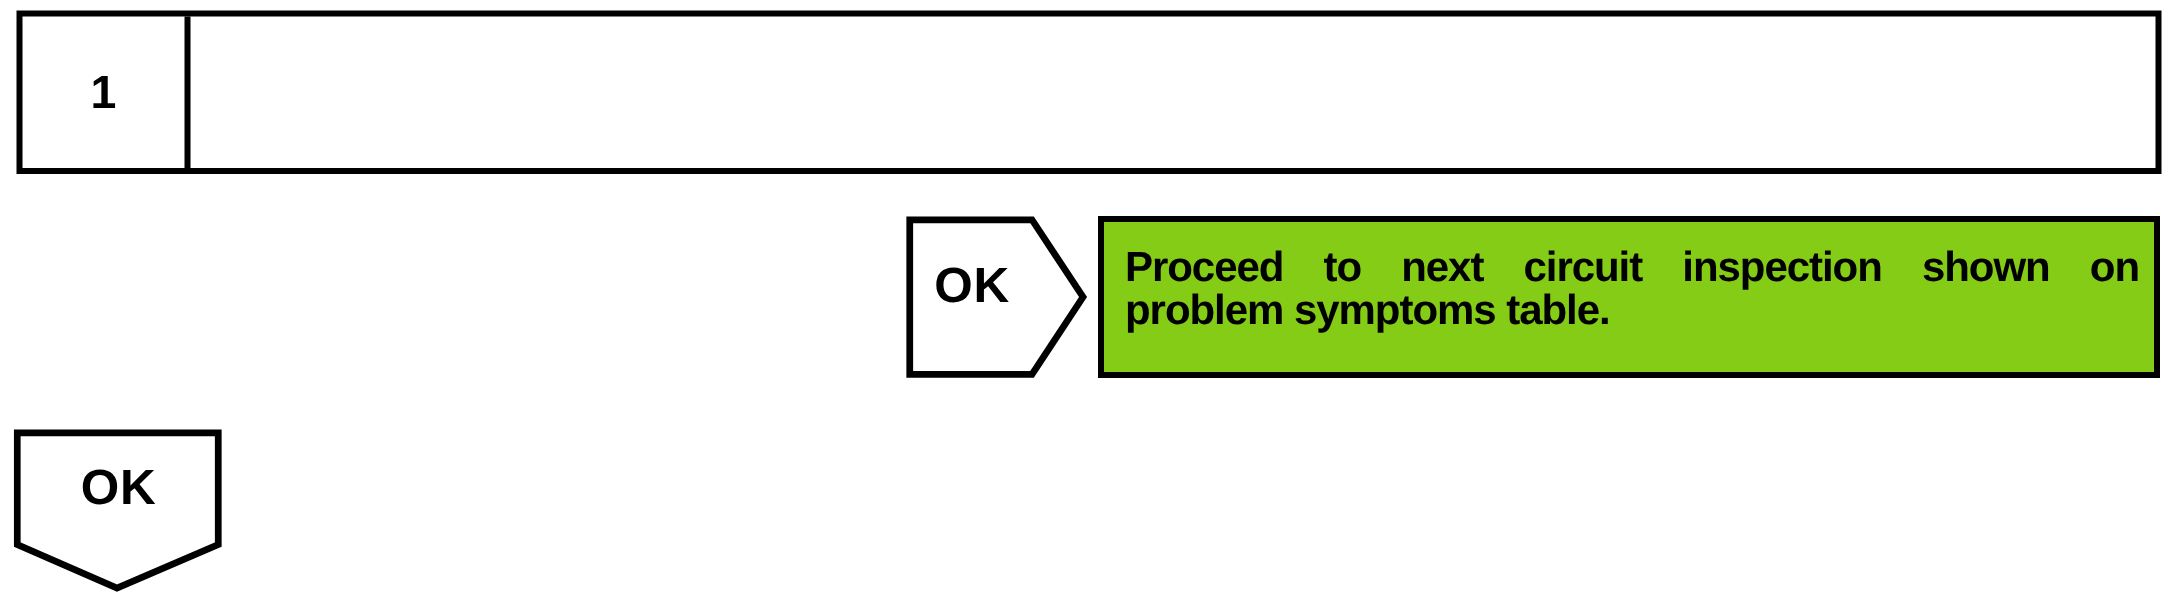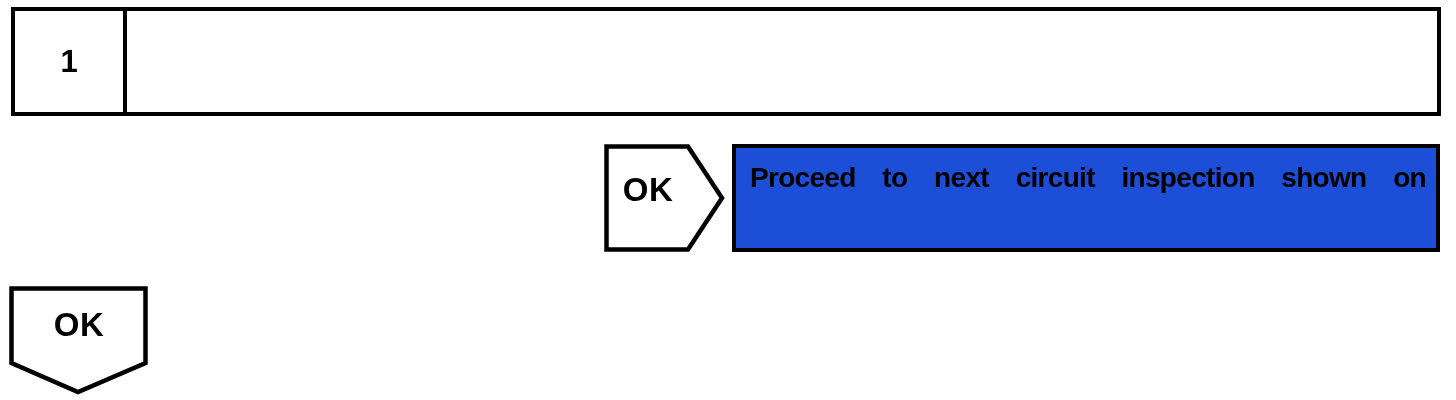--- a/index.html
+++ b/index.html
@@ -63,21 +63,21 @@
   }
   
   .result-box {
     position: absolute;
     left: 732px;
     top: 144px;
     width: 708px;
     height: 108px;
     border: 4px solid #000;
     box-sizing: border-box;
-    background: #1d4ed8;
+    background: #84cc16;
     padding: 15px 10px 0 14px;
     font-weight: bold;
     font-size: 28px;
     line-height: 29px;
     letter-spacing: -0.7px;
   }
   .result-line-justify {
     text-align: justify;
     text-align-last: justify;
   }
@@ -93,20 +93,21 @@
     </div>
   </div>
 
   <svg class="connector-svg" style="left:604px; top:144px;" width="121" height="108" viewBox="0 0 121 108">
     <polygon points="2.5,2.5 84,2.5 118,54 84,105.5 2.5,105.5" fill="#ffffff" stroke="#000000" stroke-width="4.5" stroke-linejoin="miter"></polygon>
   </svg>
   <div class="connector-label" style="left:604px; top:138px; width:88px; height:104px;">OK</div>
 
   <div class="result-box">
     <div class="result-line-justify">Proceed to next circuit inspection shown on</div>
+    <div>problem symptoms table.</div>
   </div>
 
   <svg class="connector-svg" style="left:9px; top:286px;" width="140" height="110" viewBox="0 0 140 110">
     <polygon points="2.5,2.5 136.5,2.5 136.5,77 69,106 2.5,77" fill="#ffffff" stroke="#000000" stroke-width="4.5" stroke-linejoin="miter"></polygon>
   </svg>
   <div class="connector-label" style="left:9px; top:286px; width:140px; height:78px;">OK</div>
 
 </div>
 
 </body></html>

